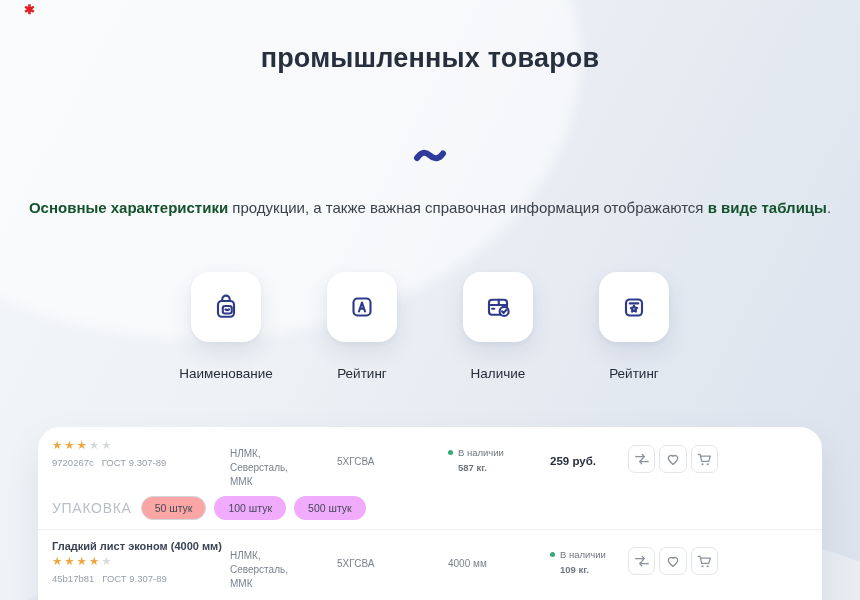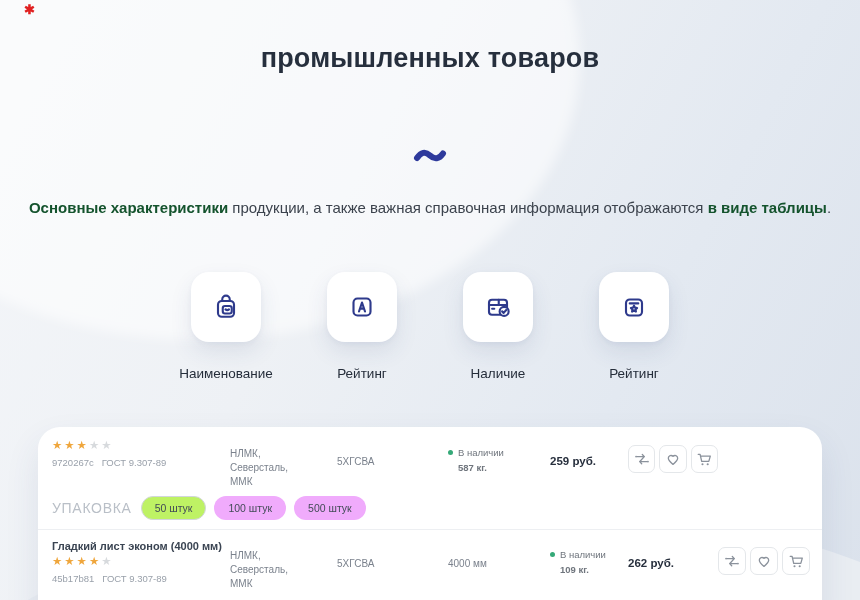--- a/index.html
+++ b/index.html
@@ -78,21 +78,21 @@
   }
   .icon-btn svg { stroke:#8b929c; fill:none; stroke-width:1.3; stroke-linecap:round; stroke-linejoin:round; }
   .icon-btn svg .fil { fill:#8b929c; stroke:none; }
 
   .sub-row { display:flex; align-items:center; margin-top:7px; }
   .sub-label { font-size:14px; letter-spacing:.7px; color:#b9bfc7; margin-right:9px; }
   .pill {
     font-size:10.5px; color:#424b57; background:#f0abfc; border:1px solid transparent;
     border-radius:15px; padding:5px 13px; margin-right:8px; cursor:pointer;
   }
-  .pill.selected { background:#bef264; border-color:#d2d6db; }
+  .pill.selected { background:#fca5a5; border-color:#d2d6db; }
   .row-divider { height:1px; background:#edeff2; margin:9px -16px 0 -14px; }
   .r2-block { margin-top:9px; }
 </style>
 </head>
 <body>
 
 <div class="bg-blob-top"></div>
 <div class="bg-blob-bottom"></div>
 
 <span class="decor-mark">✱</span>
@@ -226,21 +226,20 @@
       <div class="cell supplier">НЛМК, Северсталь, ММК</div>
       <div class="cell grade">5ХГСВА</div>
       <div class="cell size">4000 мм</div>
       <div class="cell avail">
         <div class="avail-line1">
           <span class="stock-dot"></span>
           <span>В наличии</span>
         </div>
         <div class="avail-line2">109 кг.</div>
       </div>
-      <div class="cell price">262 руб.</div>
       <div class="cell actions">
         <button class="icon-btn">
           <svg width="18" height="18" viewBox="0 0 18 18">
             <path d="M4.2 6.6 h7.2 m0 0 -2.1 -2.1 m2.1 2.1 -2.1 2.1"></path>
             <circle class="fil" cx="3.1" cy="6.6" r=".95"></circle>
             <path d="M13.8 11.6 h-7.2 m0 0 2.1 -2.1 m-2.1 2.1 2.1 2.1"></path>
             <circle class="fil" cx="14.9" cy="11.6" r=".95"></circle>
           </svg>
         </button>
         <button class="icon-btn">

